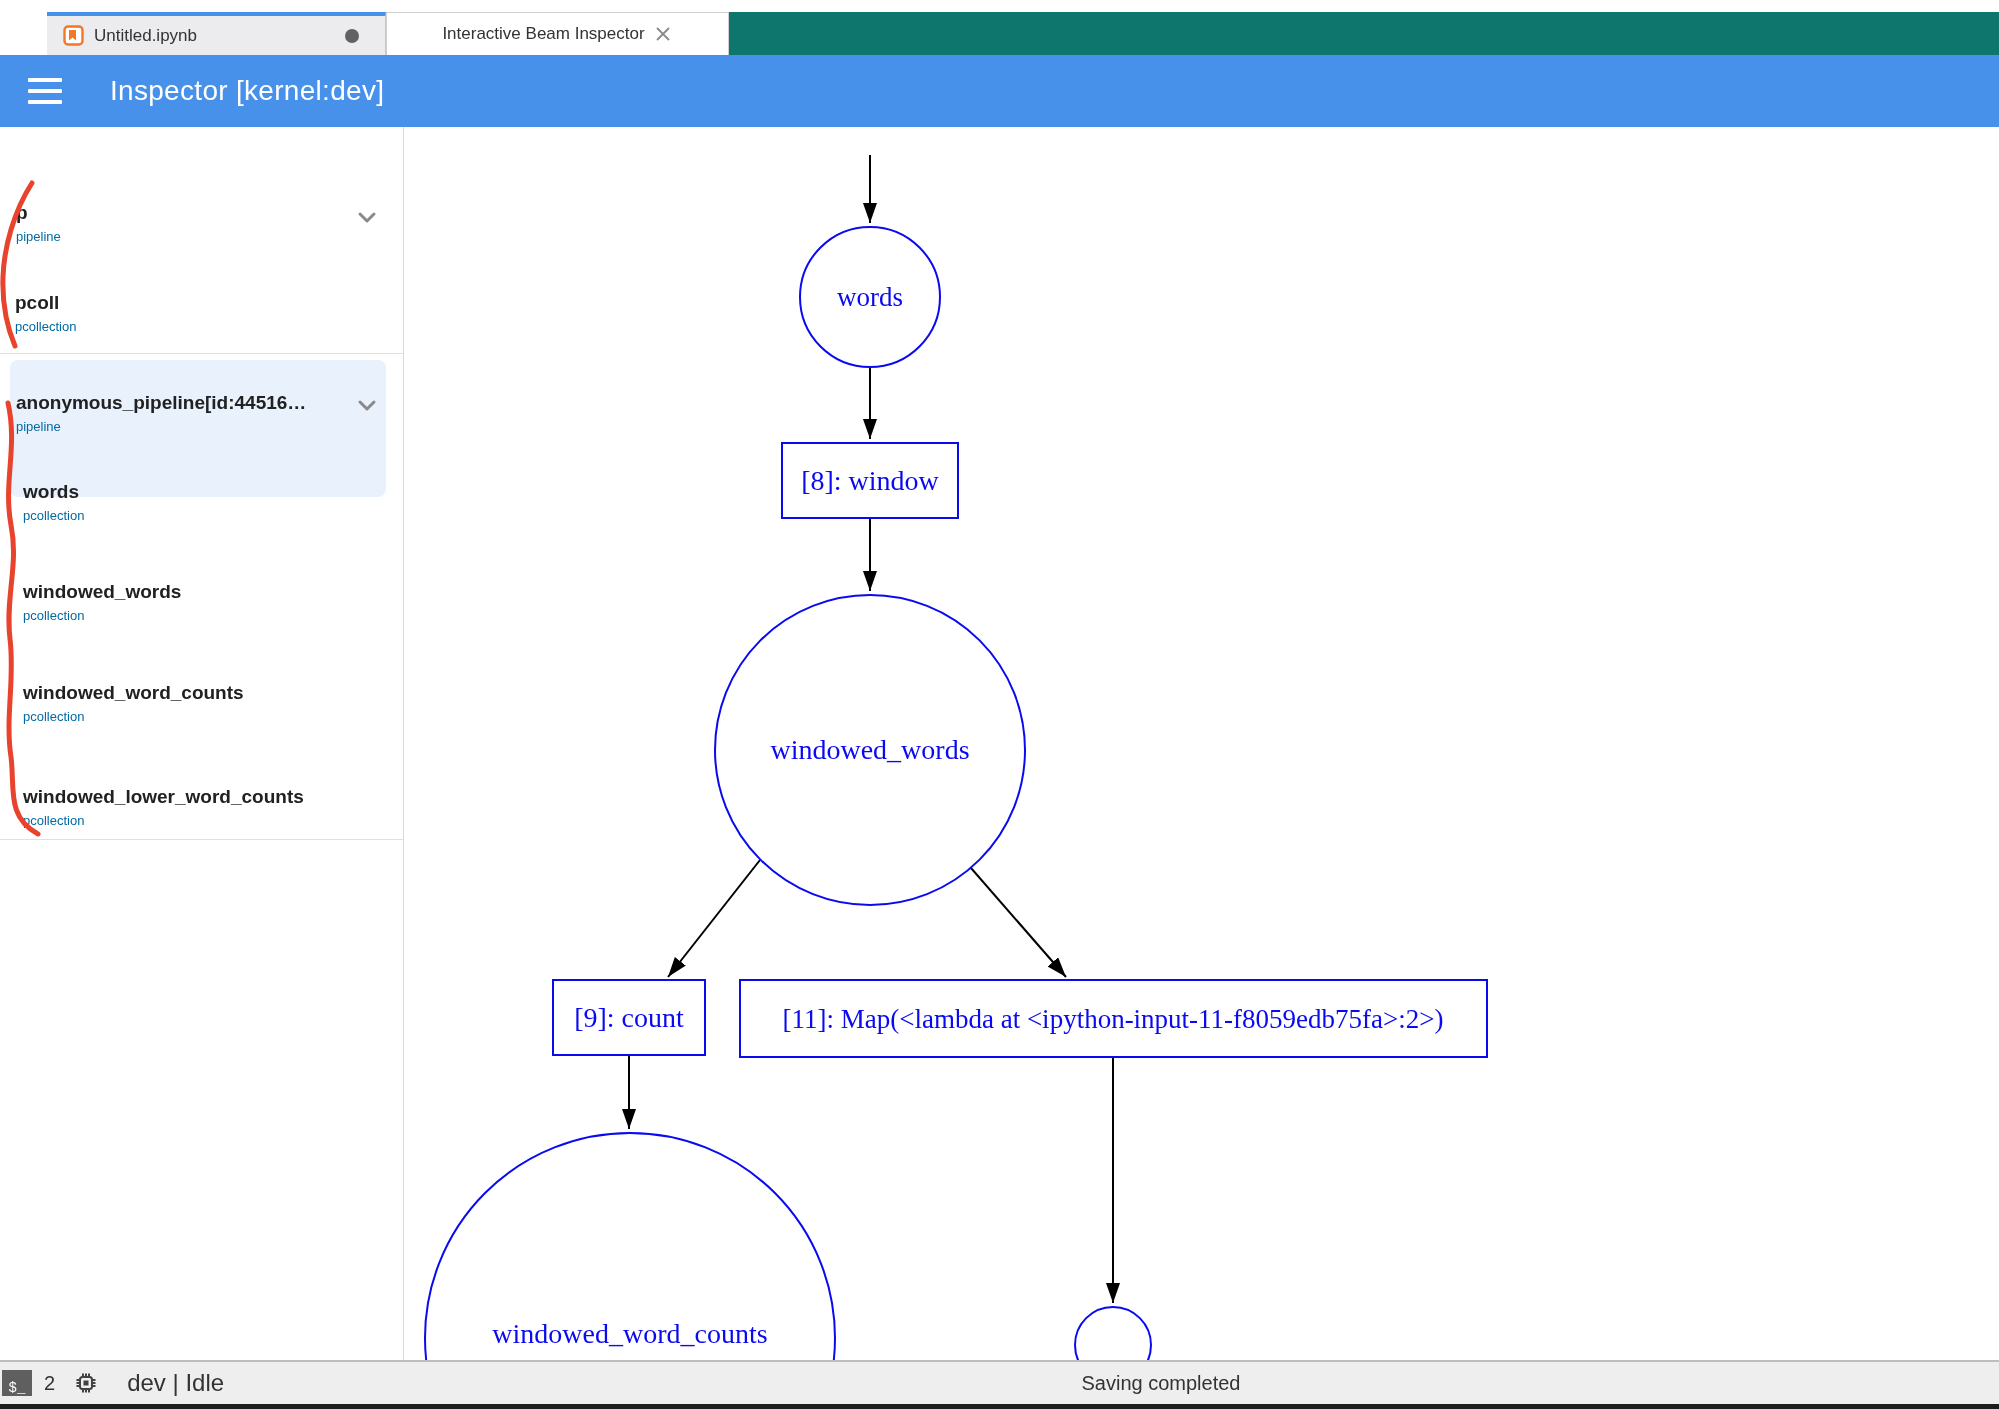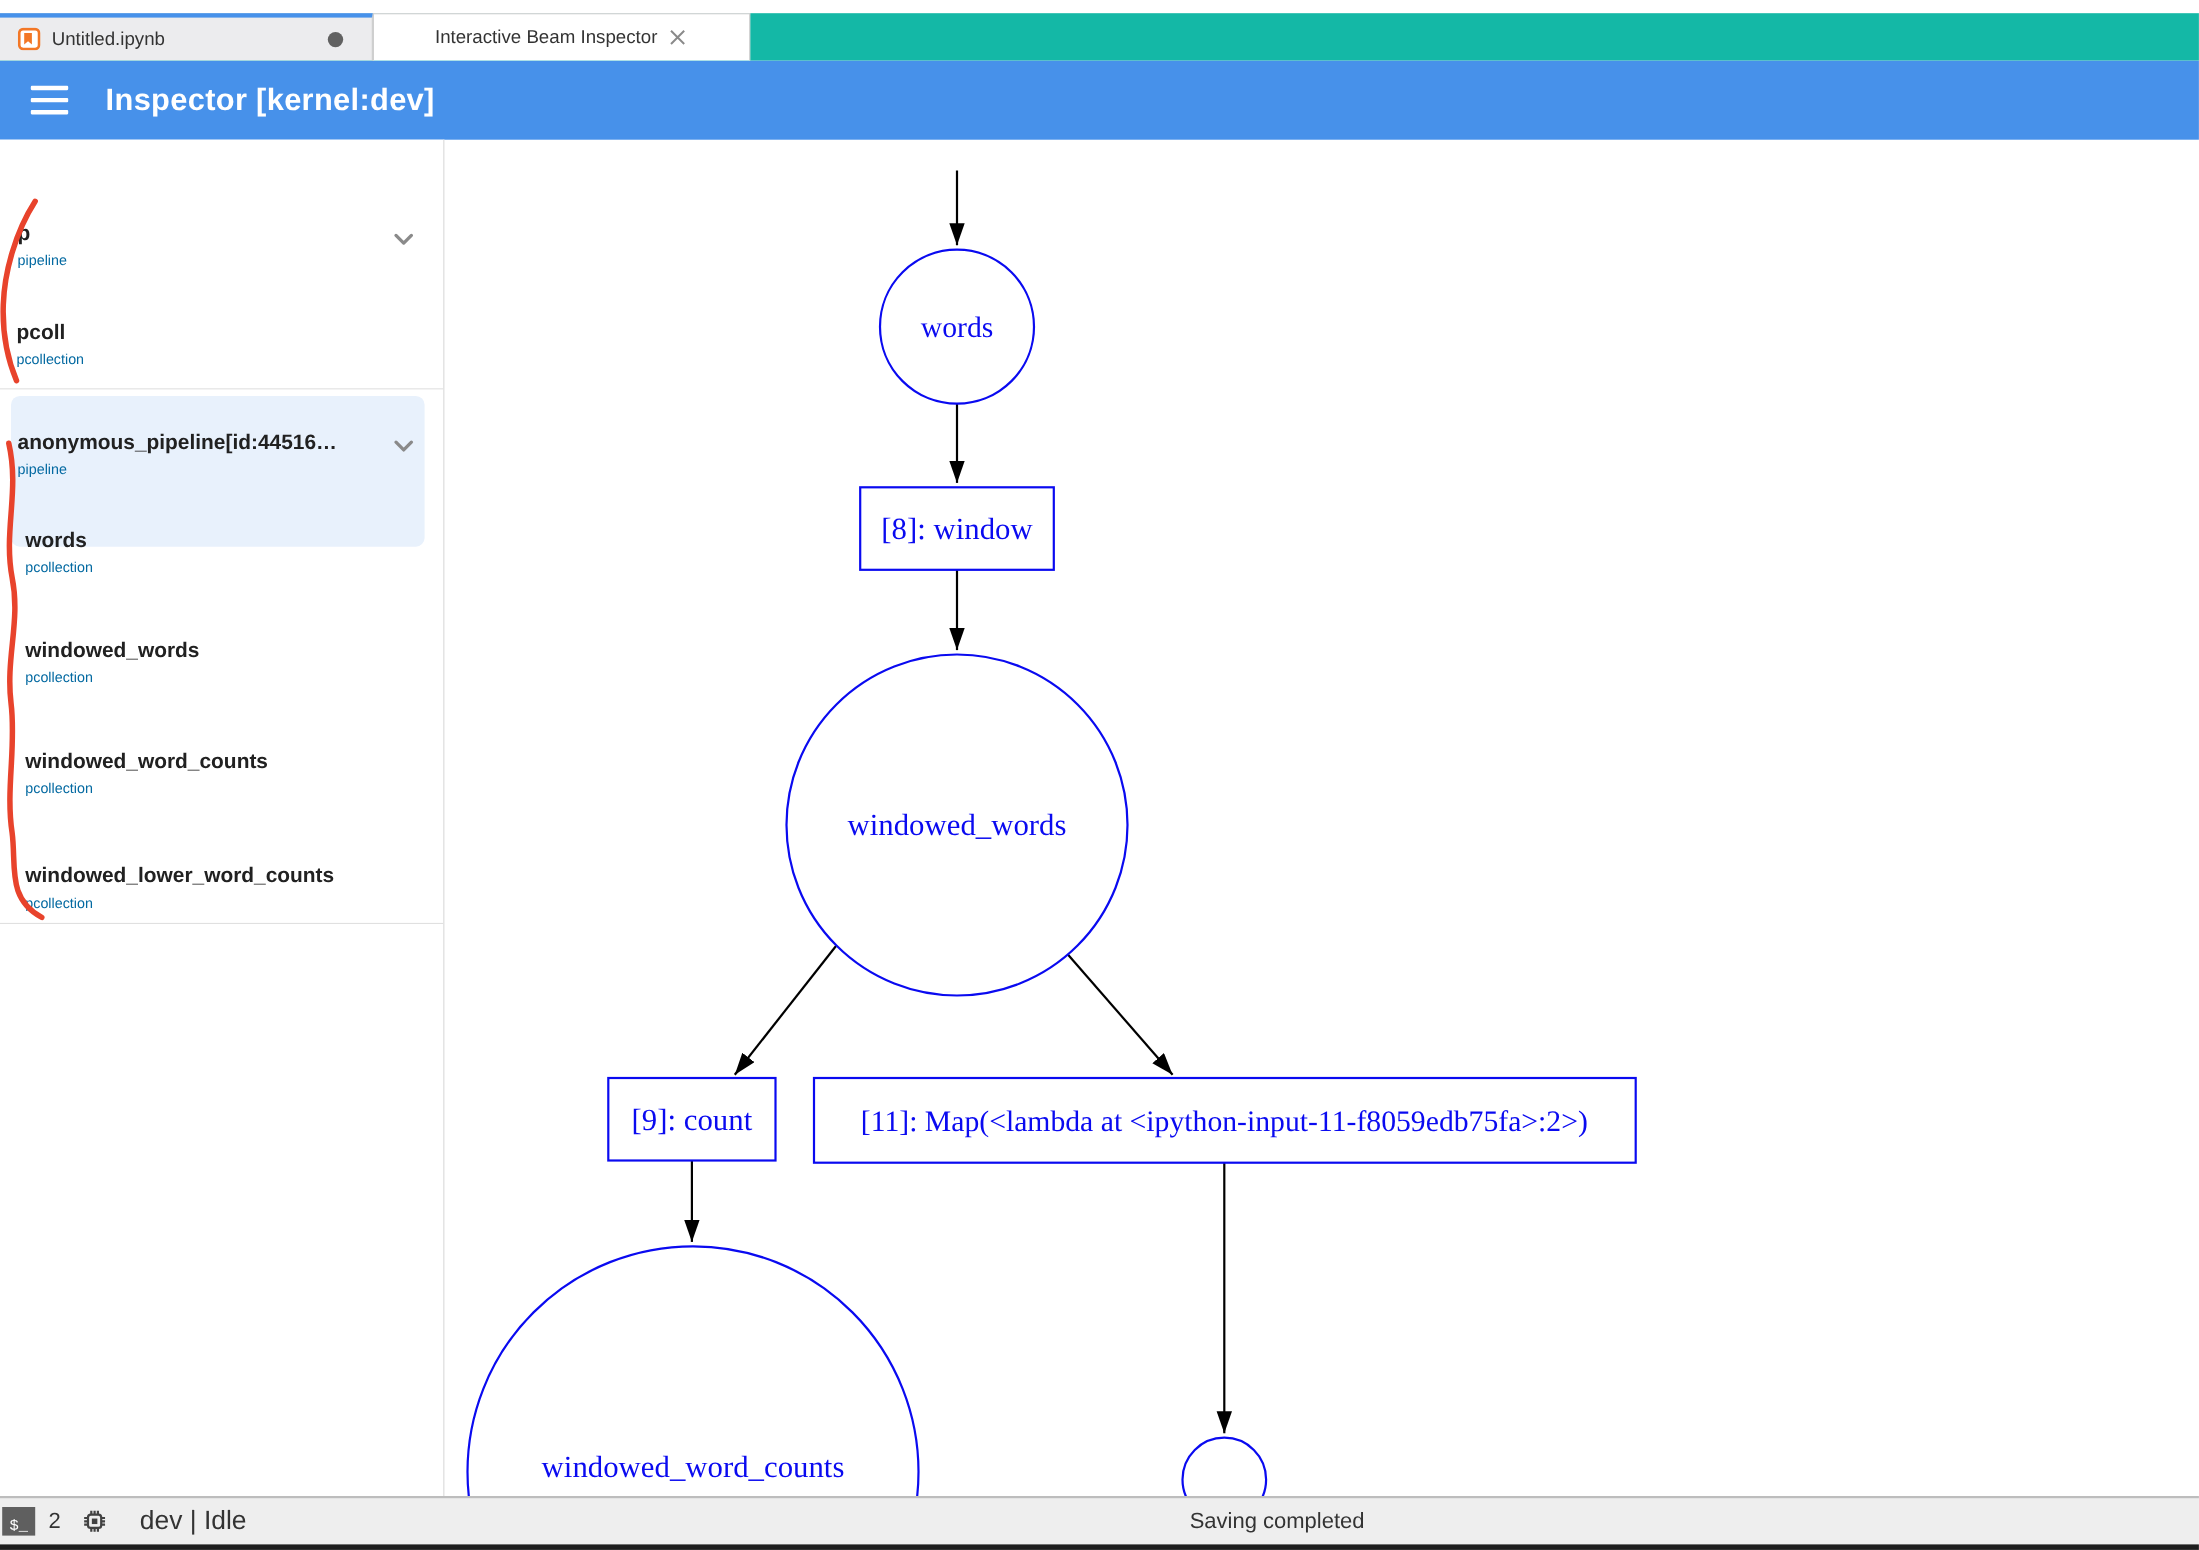--- a/index.html
+++ b/index.html
@@ -1,30 +1,30 @@
 <!DOCTYPE html>
 <html><head>
 <meta charset="utf-8">
 <style>
   html,body{margin:0;padding:0;background:#fff;}
   body{width:1999px;height:1409px;overflow:hidden;font-family:"Liberation Sans",sans-serif;position:relative;}
   .topstrip{height:12px;background:#ffffff;}
   
-  .tabbar{height:43px;display:flex;background:#14b8a6;position:relative;}
+  .tabbar{height:43px;display:flex;background:#0f766e;position:relative;margin-left:47px;}
   .tab{display:flex;align-items:center;box-sizing:border-box;height:43px;font-size:17px;color:#333;}
   .tab1{width:339px;background:#ececee;border-top:4px solid #4791ea;border-right:1px solid #c8c8c8;padding:0 12px 0 16px;}
   .tab1 .label{margin-left:10px;flex:1;}
   .dirty-dot{width:14px;height:14px;border-radius:50%;background:#616161;margin-right:14px;}
   .tab2{width:343px;background:#ffffff;border:1px solid #cfcfcf;border-bottom:none;justify-content:center;padding:0 12px;}
   .tab2 .label{margin-right:8px;}
   
   .appbar{height:72px;background:#4791ea;display:flex;align-items:center;padding-left:28px;box-sizing:border-box;}
   .hamburger{width:34px;height:26px;display:flex;flex-direction:column;justify-content:space-between;cursor:pointer;}
   .hamburger span{display:block;height:4px;background:#fff;border-radius:1px;}
-  .apptitle{color:#fff;font-size:28px;font-weight:700;margin-left:34px;letter-spacing:.3px;}
+  .apptitle{color:#fff;font-size:28px;font-weight:400;margin-left:48px;letter-spacing:.3px;}
   
   .content{position:relative;height:1233px;display:flex;}
   .sidebar{width:404px;box-sizing:border-box;border-right:1px solid #d9d9d9;position:relative;background:#fff;}
   .sb-item{position:absolute;left:0;width:100%;cursor:pointer;}
   .sb-name{font-size:19px;font-weight:700;color:#212121;line-height:24px;}
   .sb-type{font-size:13px;color:#0369a1;line-height:24px;}
   .sb-divider{position:absolute;left:0;width:100%;border-top:1px solid #e0e0e0;}
   .sb-highlight{position:absolute;left:10px;width:376px;background:#e8f1fc;border-radius:8px;}
   .chevron{position:absolute;width:34px;height:34px;cursor:pointer;}
   .annot{position:absolute;left:0;top:0;pointer-events:none;}

